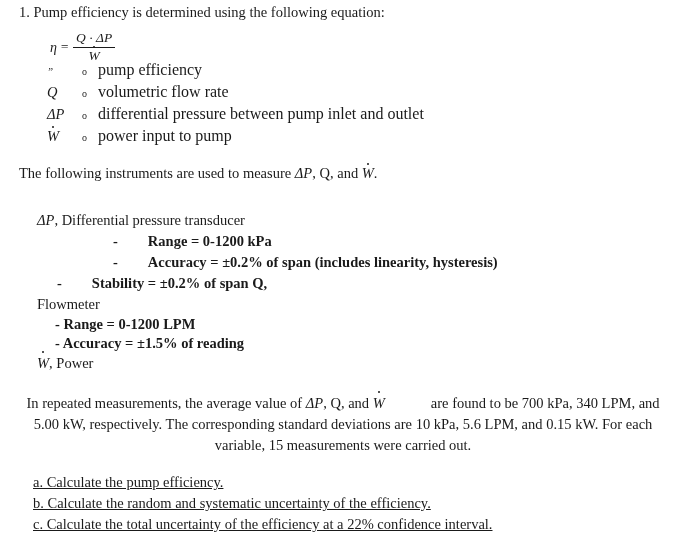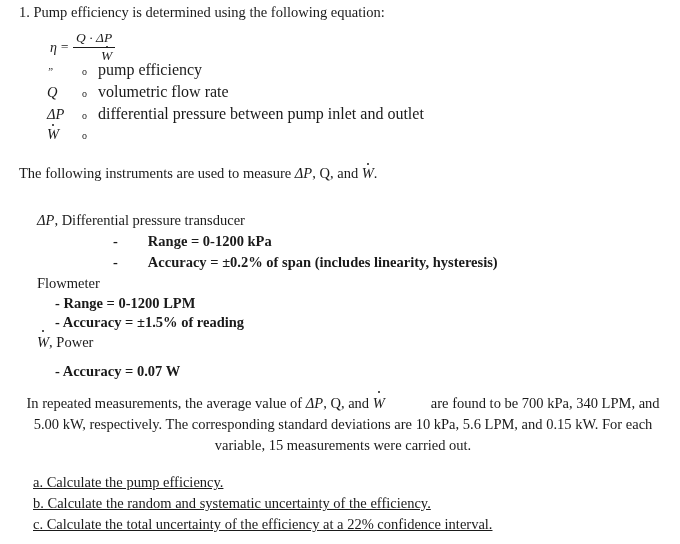--- a/index.html
+++ b/index.html
@@ -43,21 +43,21 @@
   .eq-lhs {
     font-size: 14px;
     padding-right: 3px;
   }
   .eq-eq {
     padding-right: 4px;
   }
   .frac {
     display: inline-flex;
     flex-direction: column;
-    align-items: flex-end;
+    align-items: center;
     vertical-align: middle;
   }
   .frac .num {
     padding: 0 3px 1px 3px;
     white-space: nowrap;
   }
   .frac .bar {
     width: 100%;
     height: 1px;
     background: #1a1a1a;
@@ -218,47 +218,48 @@
       <span class="def-sym">ΔP</span>
       <span class="bullet-o">o</span>
       <span class="def-text">differential pressure between pump inlet and outlet</span>
     </div>
 
     <div class="def-row">
       <span class="def-sym">
         <span class="wdot">W</span>
       </span>
       <span class="bullet-o">o</span>
+      <span class="def-text">power input to pump</span>
     </div>
   </div>
 
   <div class="instr-lead">
     <span>The following instruments are used to measure </span><span class="sym-i">ΔP</span><span>, Q, and </span><span class="sym-i wdot">W</span><span>.</span>
   </div>
 
   <div class="specs">
 
     <div class="spec-head ind-a"><span class="sym-i">ΔP</span><span>, Differential pressure transducer</span></div>
 
     <div class="spec-line ind-b"><span>-</span><span class="dash-gap"></span><span>Range = 0-1200 kPa</span></div>
 
     <div class="spec-line ind-b"><span>-</span><span class="dash-gap"></span><span>Accuracy = ±0.2% of span (includes linearity, hysteresis)</span></div>
 
+    <div class="spec-line ind-c"><span>-</span><span class="dash-gap"></span><span>Stability = ±0.2% of span Q,</span></div>
 
     <div class="spec-head ind-a">Flowmeter</div>
 
     <div class="spec-line ind-d tight">- Range = 0-1200 LPM</div>
 
     <div class="spec-line ind-d tight">- Accuracy = ±1.5% of reading</div>
 
     <div class="spec-head ind-a"><span class="sym-i wdot">W</span><span>, Power</span></div>
 
     <div class="spec-gap"></div>
 
-    <div class="spec-line ind-d">- Accuracy = 0.07 W</div>
   </div>
 
   <div class="para"><span>In repeated measurements, the average value of </span><span class="sym-i">ΔP</span><span>, Q, and </span><span class="sym-i wdot">W</span><span class="wgap"></span><span>are found to be 700 kPa, 340 LPM, and 5.00 kW, respectively. The corresponding standard deviations are 10 kPa, 5.6 LPM, and 0.15 kW. For each variable, 15 measurements were carried out.</span></div>
 
   <div class="questions">
     <div class="q-line">a. Calculate the pump efficiency.</div>
     <div class="q-line">b. Calculate the random and systematic uncertainty of the efficiency.</div>
     <div class="q-line">c. Calculate the total uncertainty of the efficiency at a 22% confidence interval.</div>
   </div>
 

